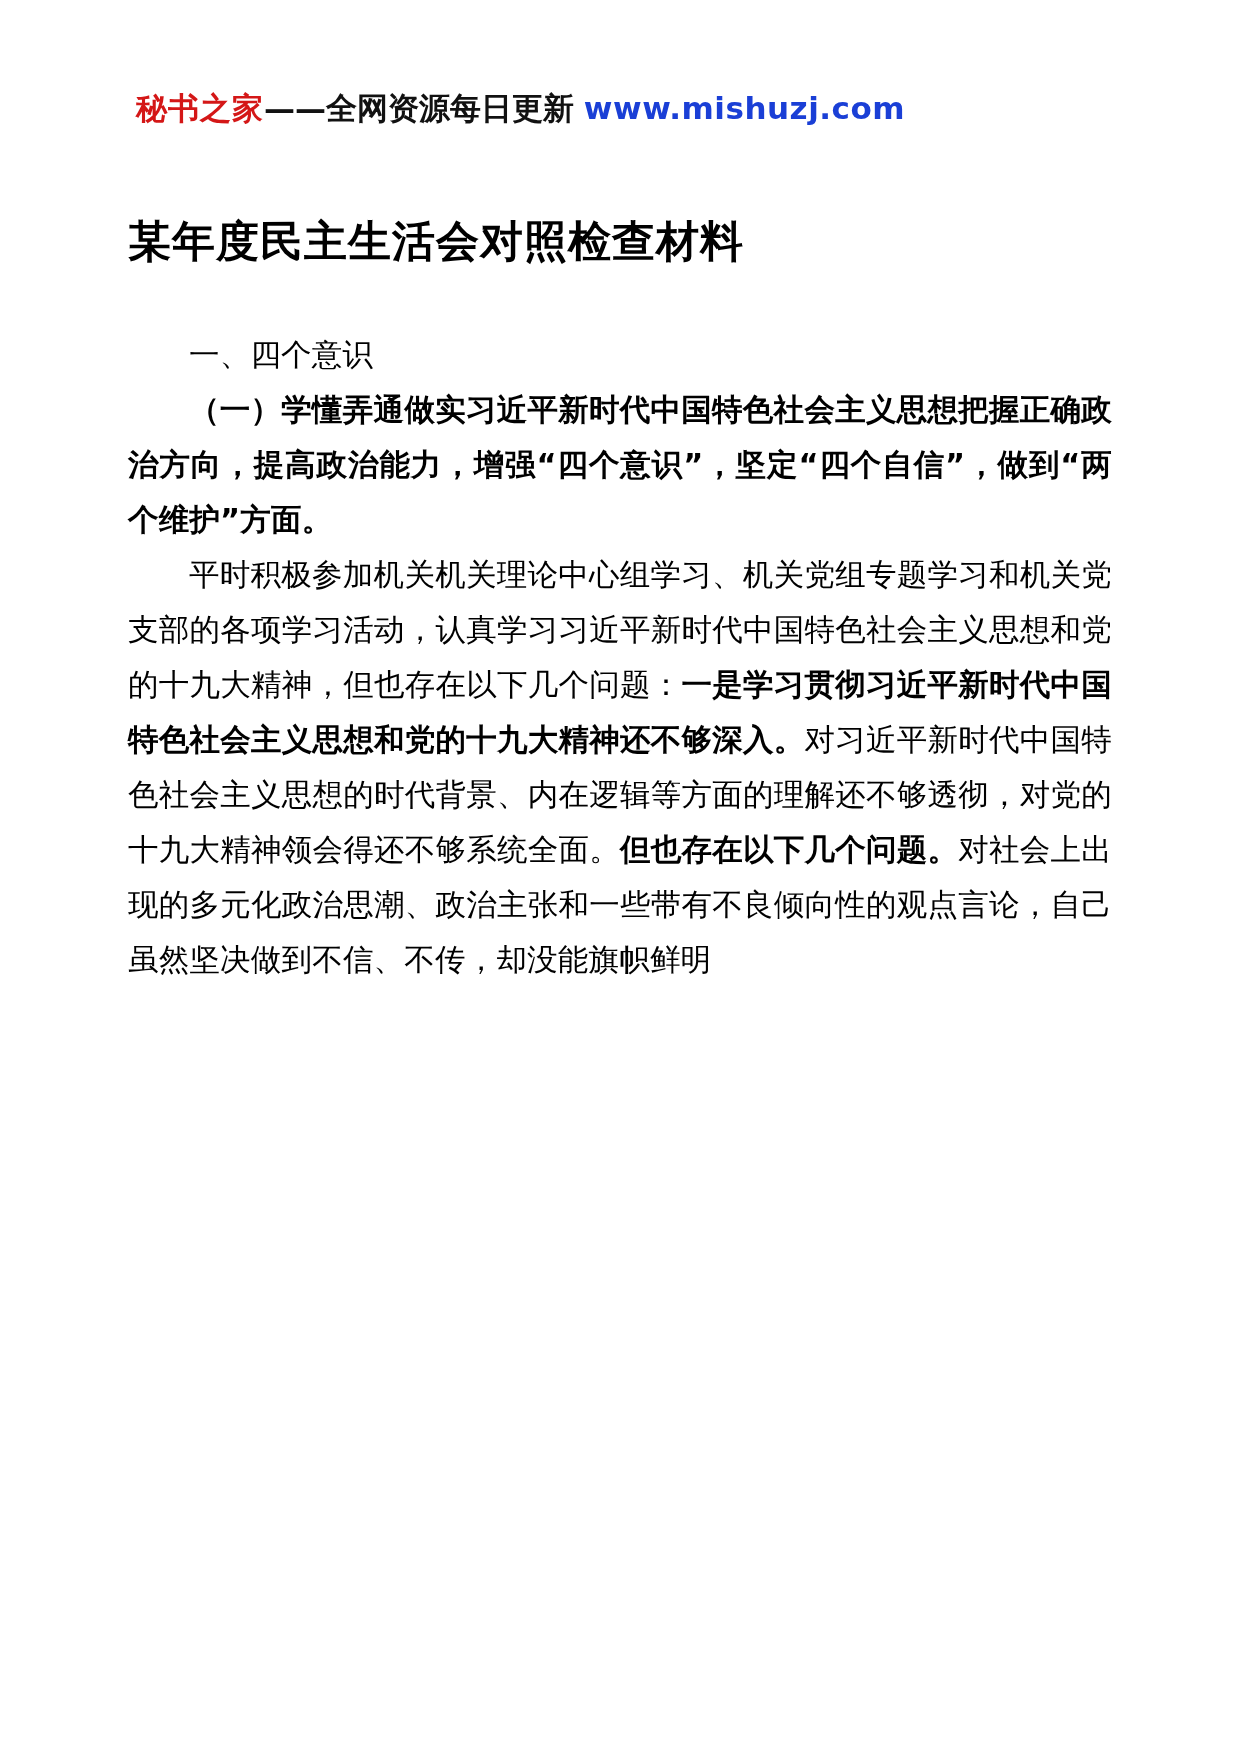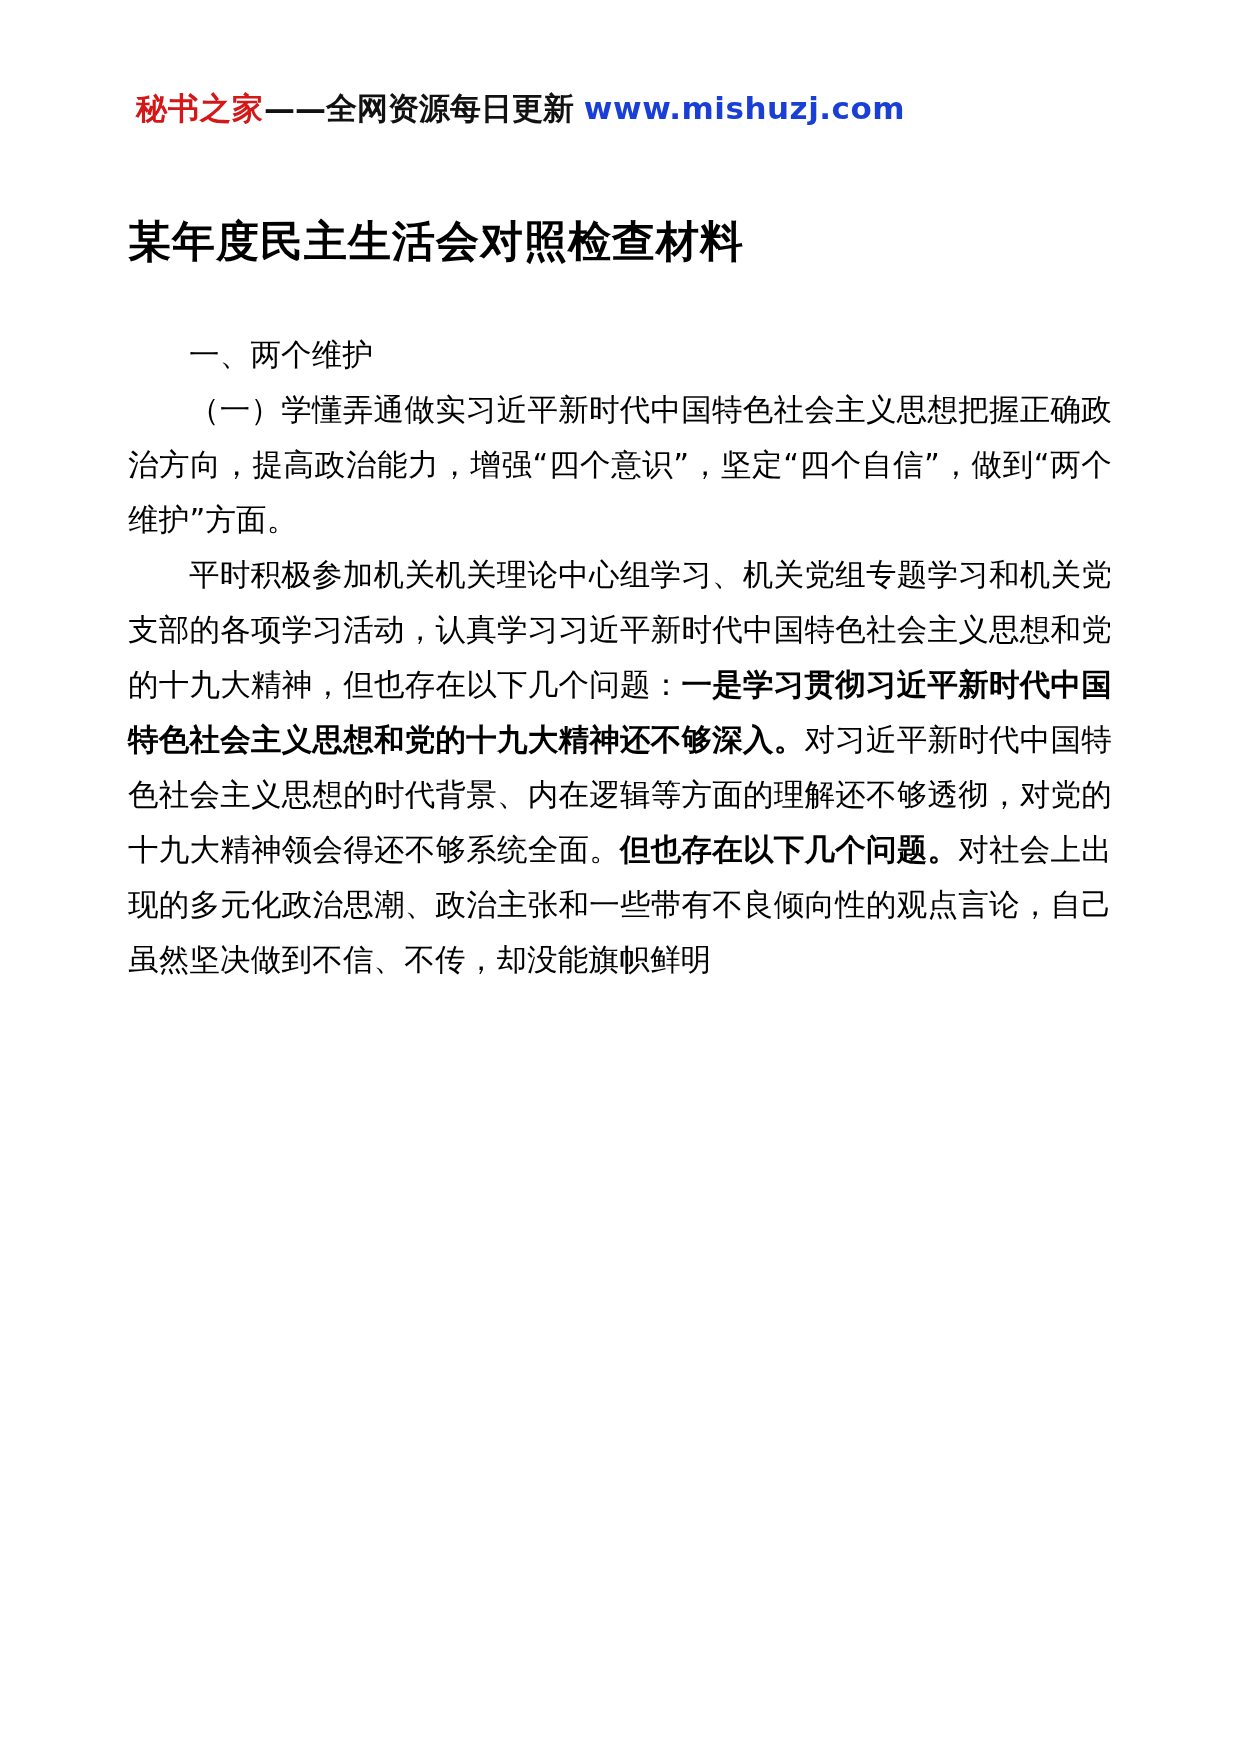--- a/index.html
+++ b/index.html
@@ -57,36 +57,36 @@
     line-height: 55px;
     text-align: justify;
     text-justify: inter-ideograph;
     letter-spacing: 0.2px;
   }
   .para {
     text-indent: 2em;
     margin: 0;
   }
   .para.bold {
-    font-weight: normal;
+    font-weight: bold;
   }
   b, strong {
     font-weight: bold;
   }
 </style>
 </head>
 <body>
 
 <div class="page">
 
   <div class="header-banner">
     <span class="brand">秘书之家</span><span class="brand-sub">——</span><span class="brand-sub">全网资源每日更新</span> <span class="brand-url">www.mishuzj.com</span>
   </div>
 
   <h1 class="doc-title">某年度民主生活会对照检查材料</h1>
 
   <div class="body-text">
-    <p class="para">一、两个维护</p>
+    <p class="para">一、四个意识</p>
     <p class="para bold">（一）学懂弄通做实习近平新时代中国特色社会主义思想把握正确政治方向，提高政治能力，增强“四个意识”，坚定“四个自信”，做到“两个维护”方面。</p>
     <p class="para" id="mixed-para"><span>平时积极参加机关机关理论中心组学习、机关党组专题学习和机关党支部的各项学习活动，认真学习习近平新时代中国特色社会主义思想和党的十九大精神，但也存在以下几个问题：</span><b>一是学习贯彻习近平新时代中国特色社会主义思想和党的十九大精神还不够深入。</b><span>对习近平新时代中国特色社会主义思想的时代背景、内在逻辑等方面的理解还不够透彻，对党的十九大精神领会得还不够系统全面。</span><b>但也存在以下几个问题。</b><span>对社会上出现的多元化政治思潮、政治主张和一些带有不良倾向性的观点言论，自己虽然坚决做到不信、不传，却没能旗帜鲜明</span></p>
   </div>
 
 </div>
 
 </body></html>

